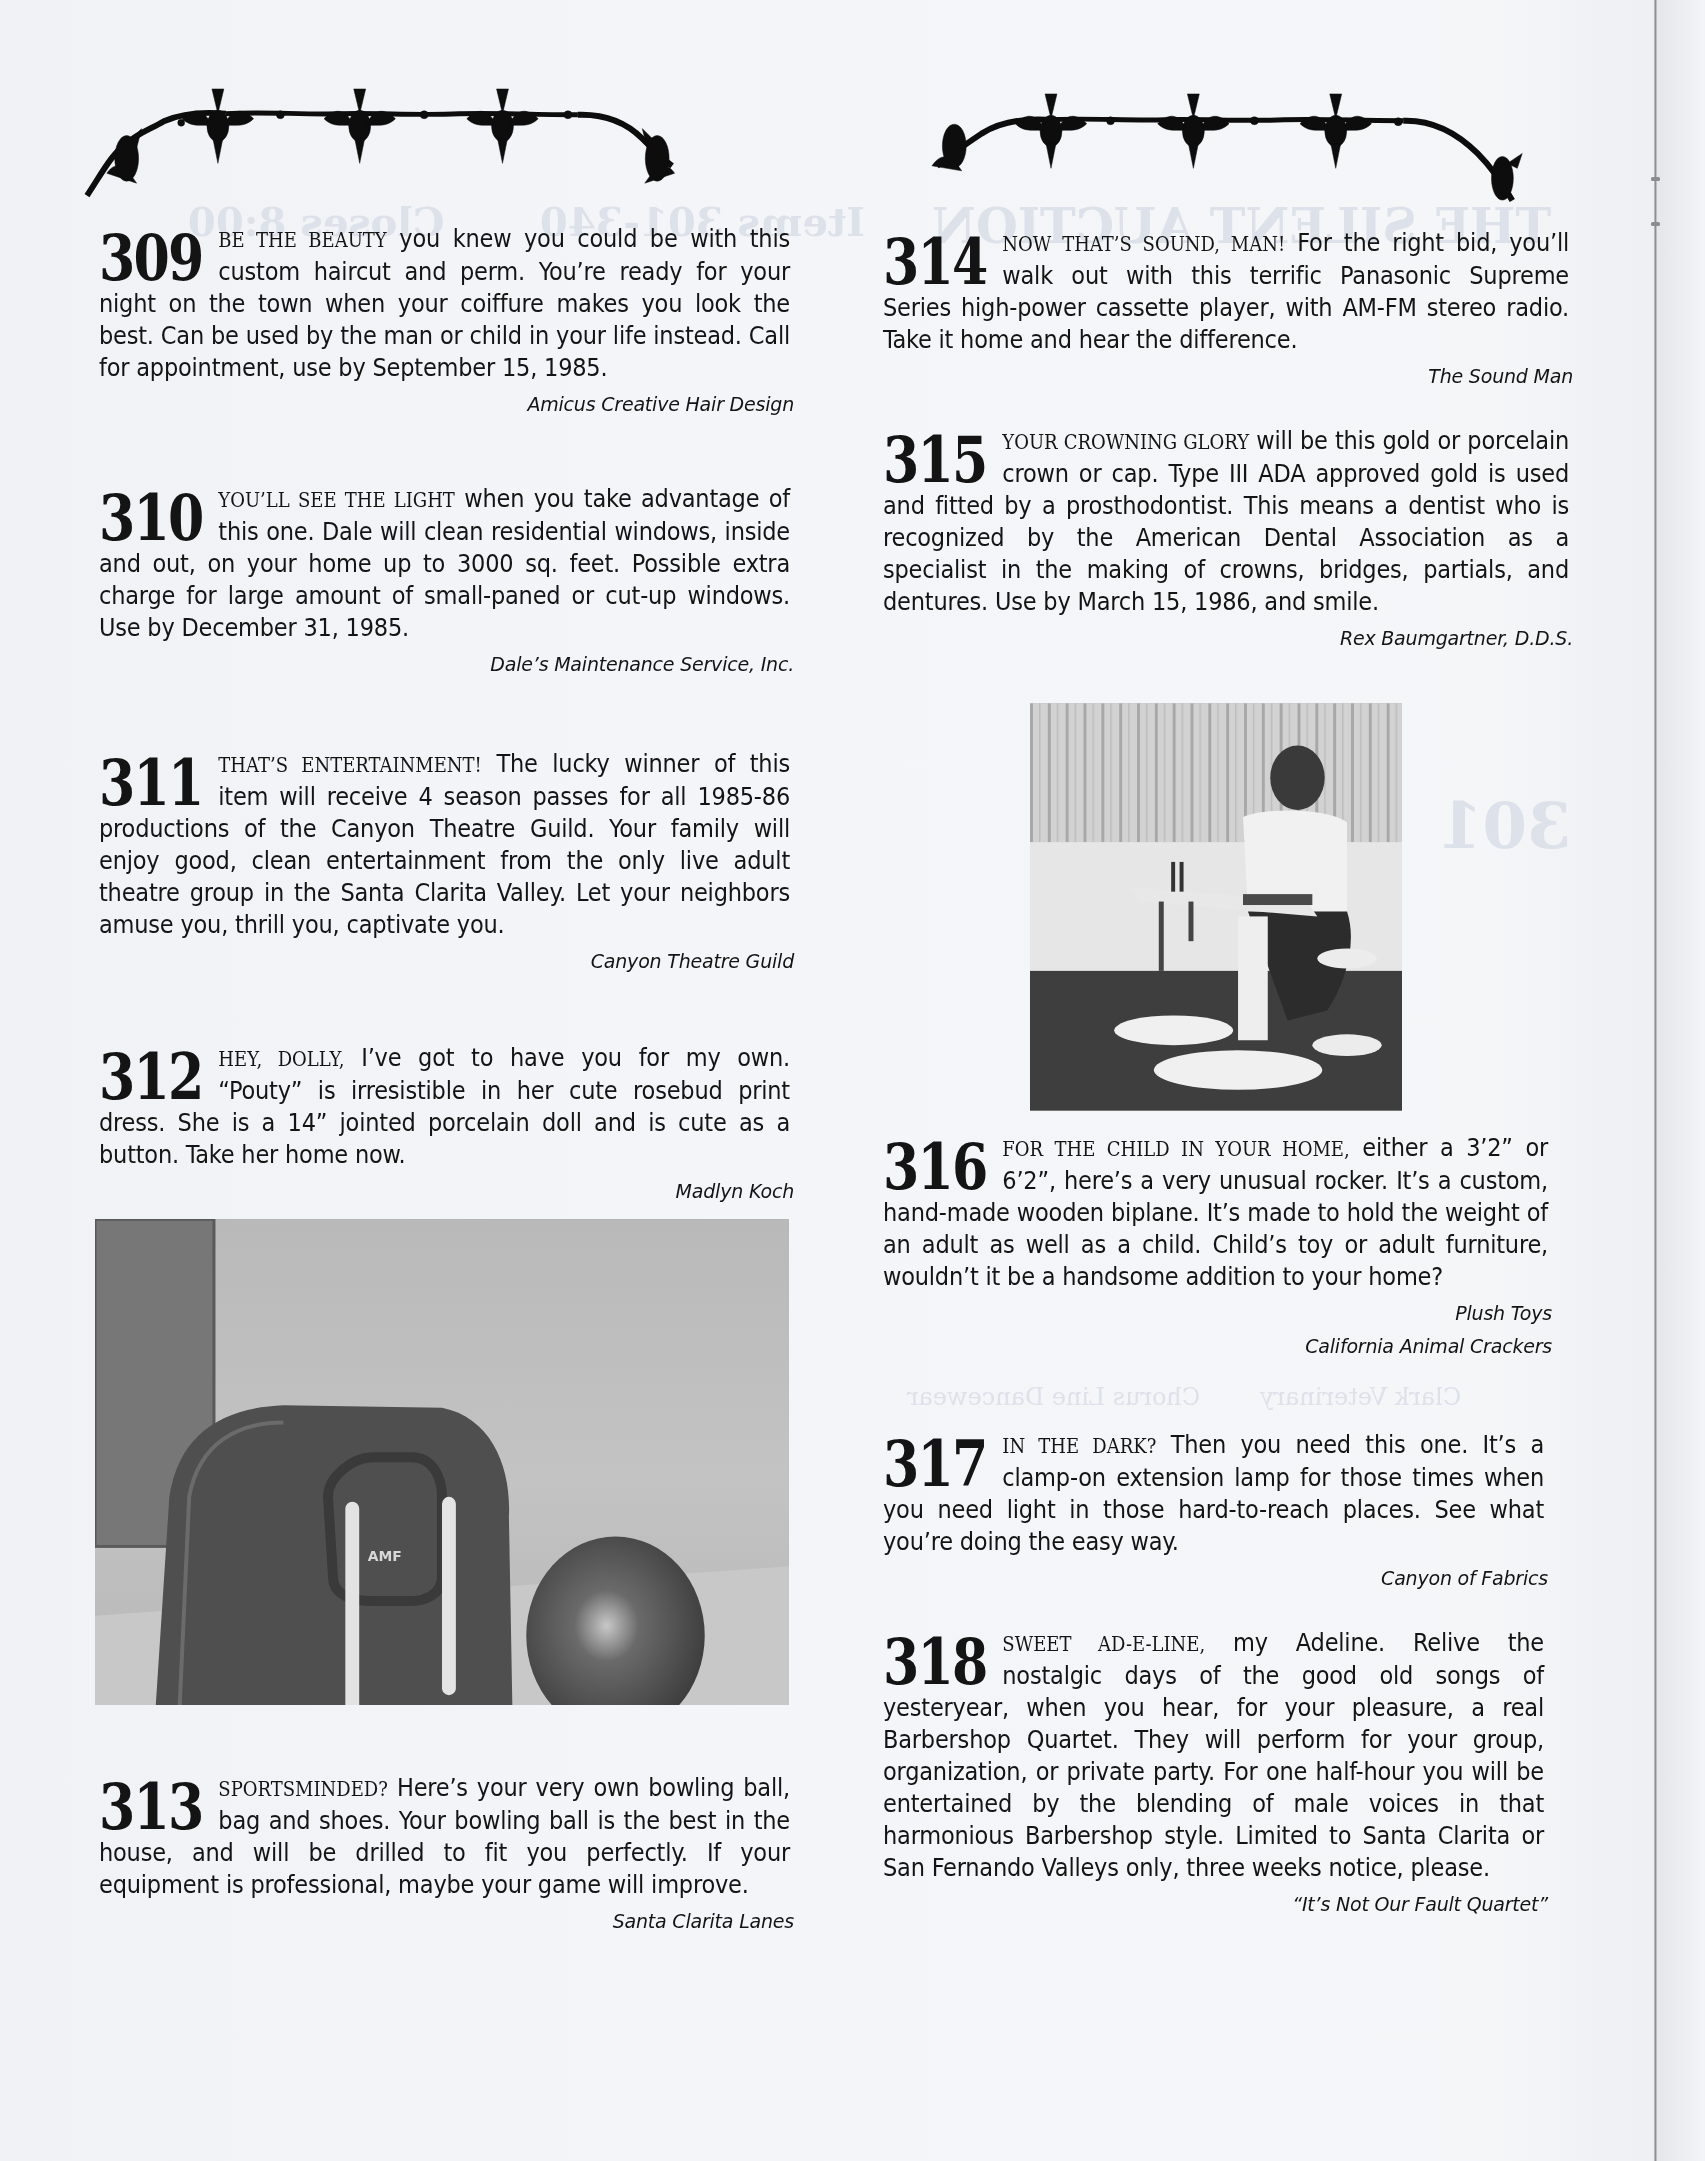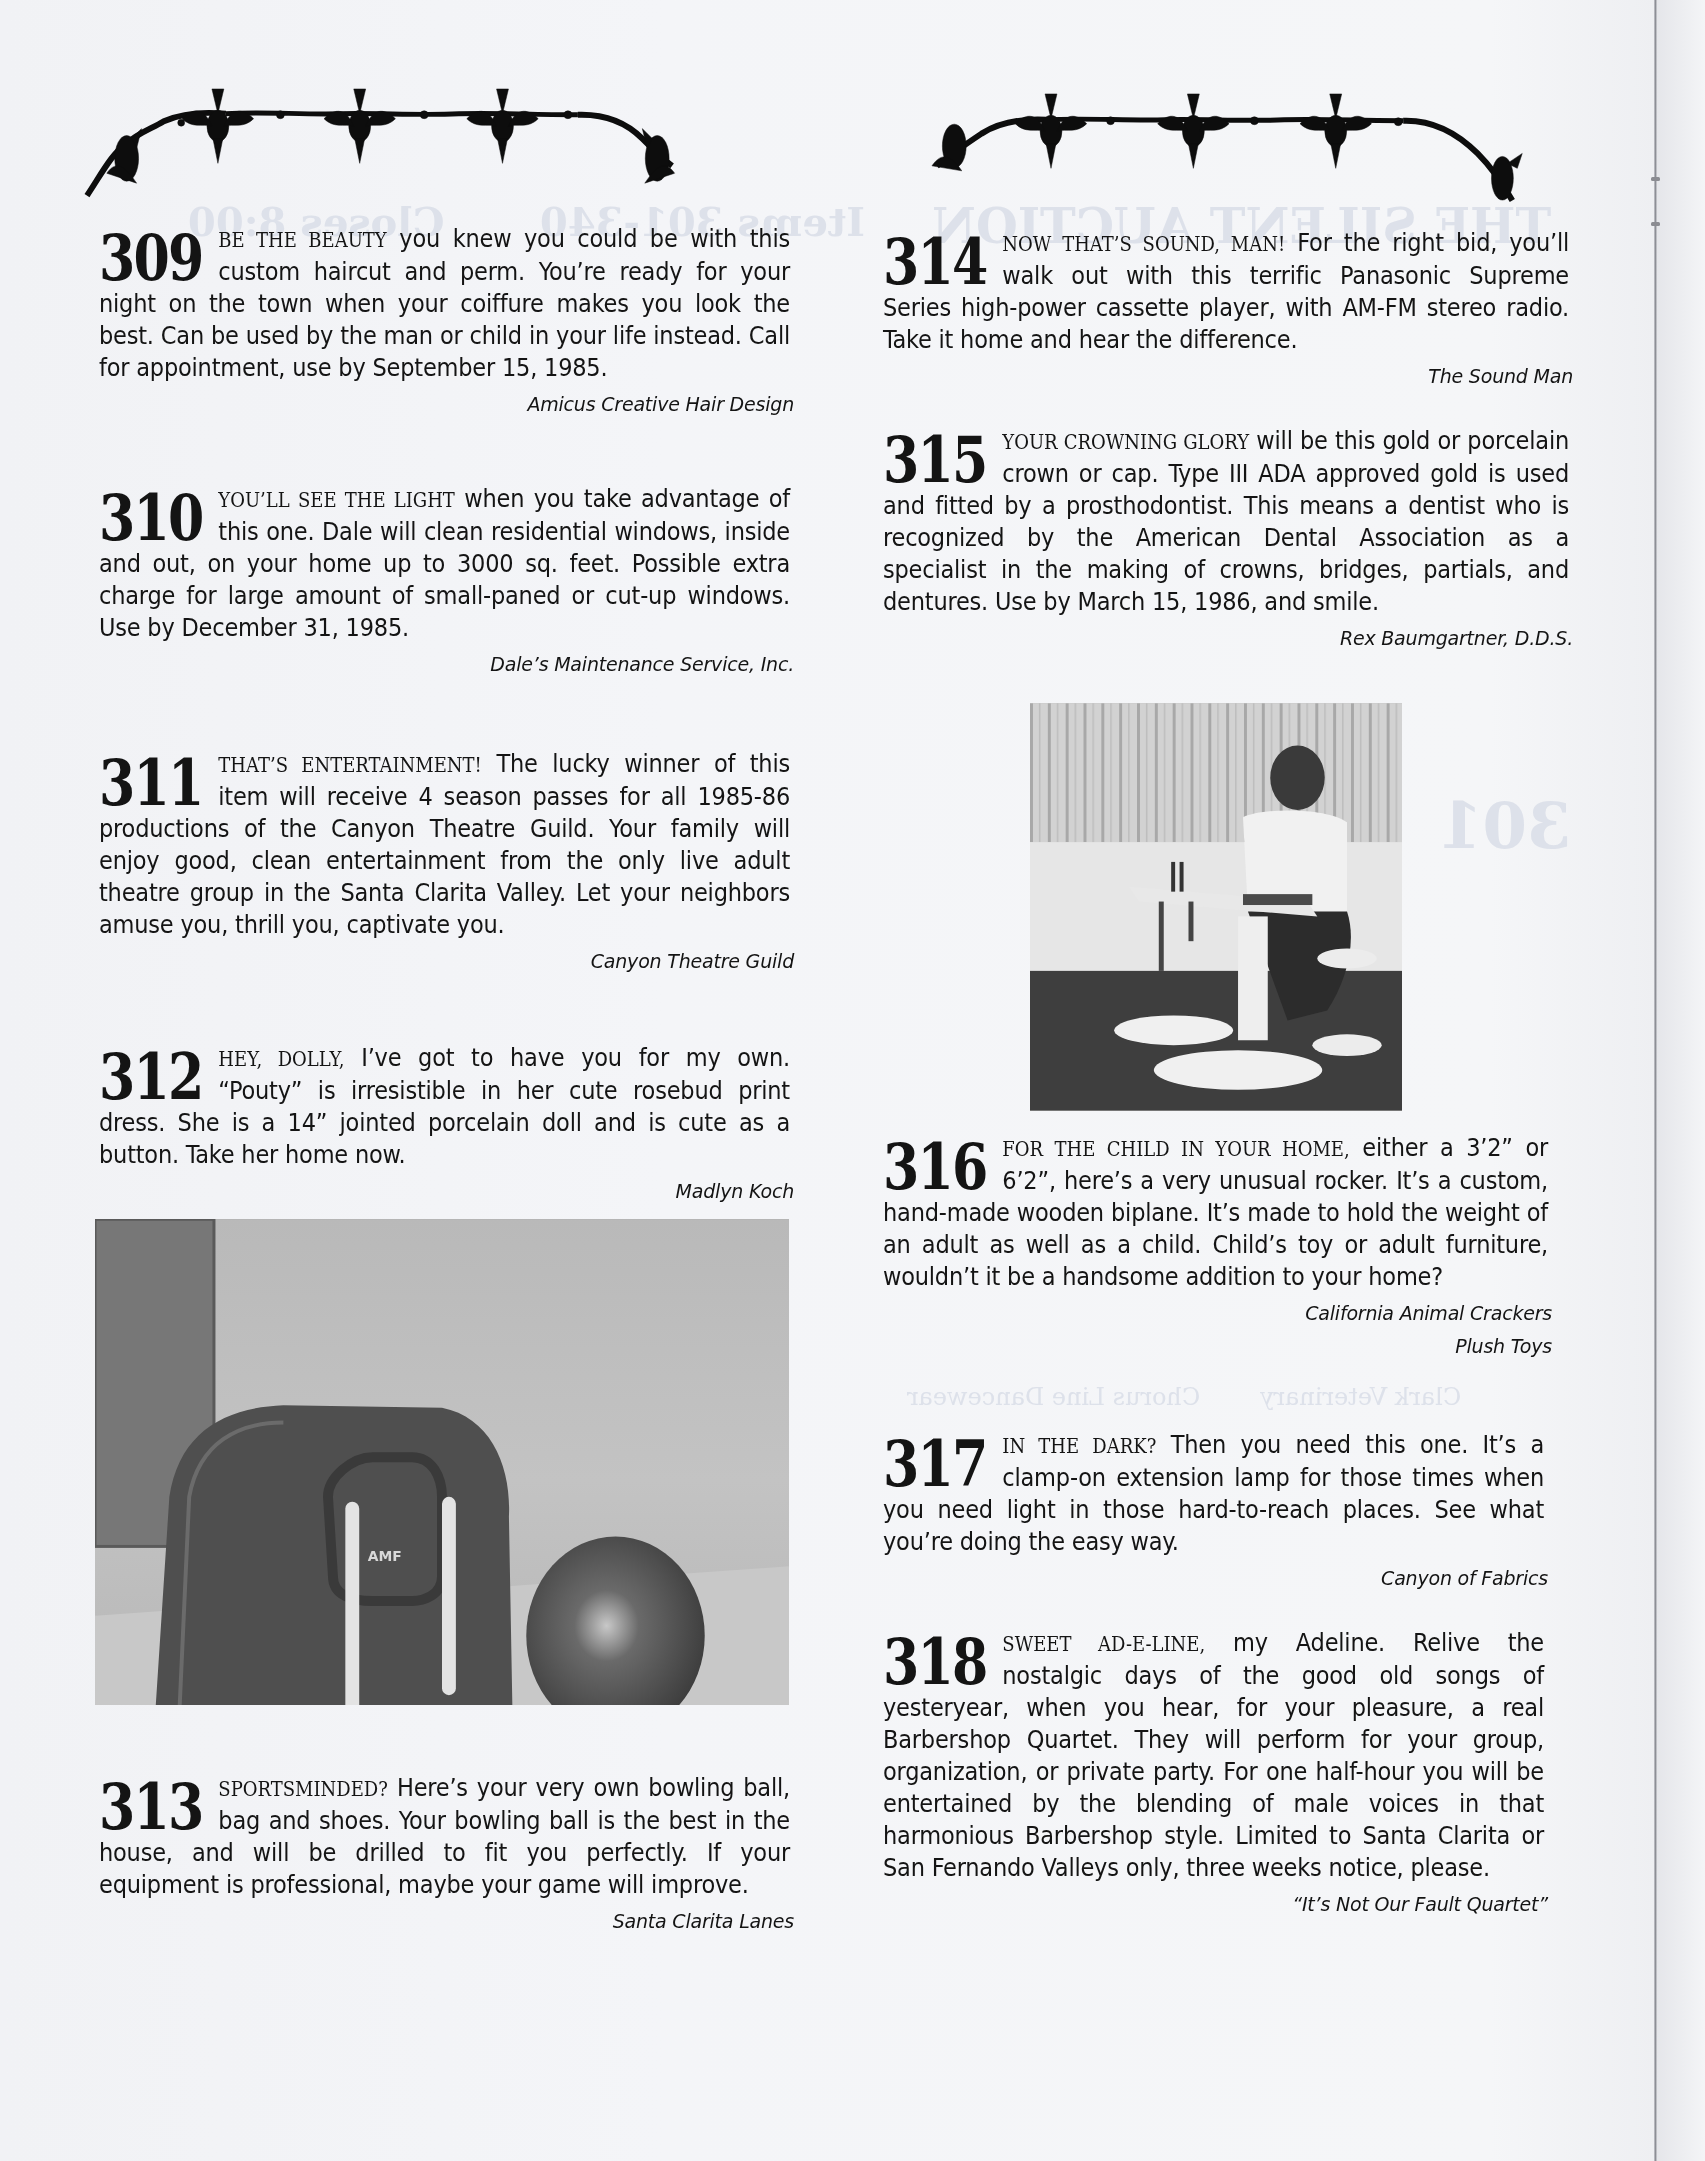--- a/index.html
+++ b/index.html
@@ -251,22 +251,22 @@
     <p class="item-body">
       <span class="item-num">315</span><span class="item-head">YOUR CROWNING GLORY</span><span> will be this gold or porcelain crown or cap. Type III ADA approved gold is used and fitted by a prosthodontist. This means a dentist who is recognized by the American Dental Association as a specialist in the making of crowns, bridges, partials, and dentures. Use by March 15, 1986, and smile.</span>
     </p>
     <p class="donor">Rex Baumgartner, D.D.S.</p>
   </div>
 
   <div class="item" style="top:1128px; right:21px;">
     <p class="item-body">
       <span class="item-num">316</span><span class="item-head">FOR THE CHILD IN YOUR HOME,</span><span> either a 3’2” or 6’2”, here’s a very unusual rocker. It’s a custom, hand-made wooden biplane. It’s made to hold the weight of an adult as well as a child. Child’s toy or adult furniture, wouldn’t it be a handsome addition to your home?</span>
     </p>
+    <p class="donor">Plush Toys</p>
     <p class="donor">California Animal Crackers</p>
-    <p class="donor">Plush Toys</p>
   </div>
 
   <div class="item" style="top:1425px; right:25px;">
     <p class="item-body">
       <span class="item-num">317</span><span class="item-head">IN THE DARK?</span><span> Then you need this one. It’s a clamp-on extension lamp for those times when you need light in those hard-to-reach places. See what you’re doing the easy way.</span>
     </p>
     <p class="donor">Canyon of Fabrics</p>
   </div>
 
   <div class="item" style="top:1623px; right:25px;">

